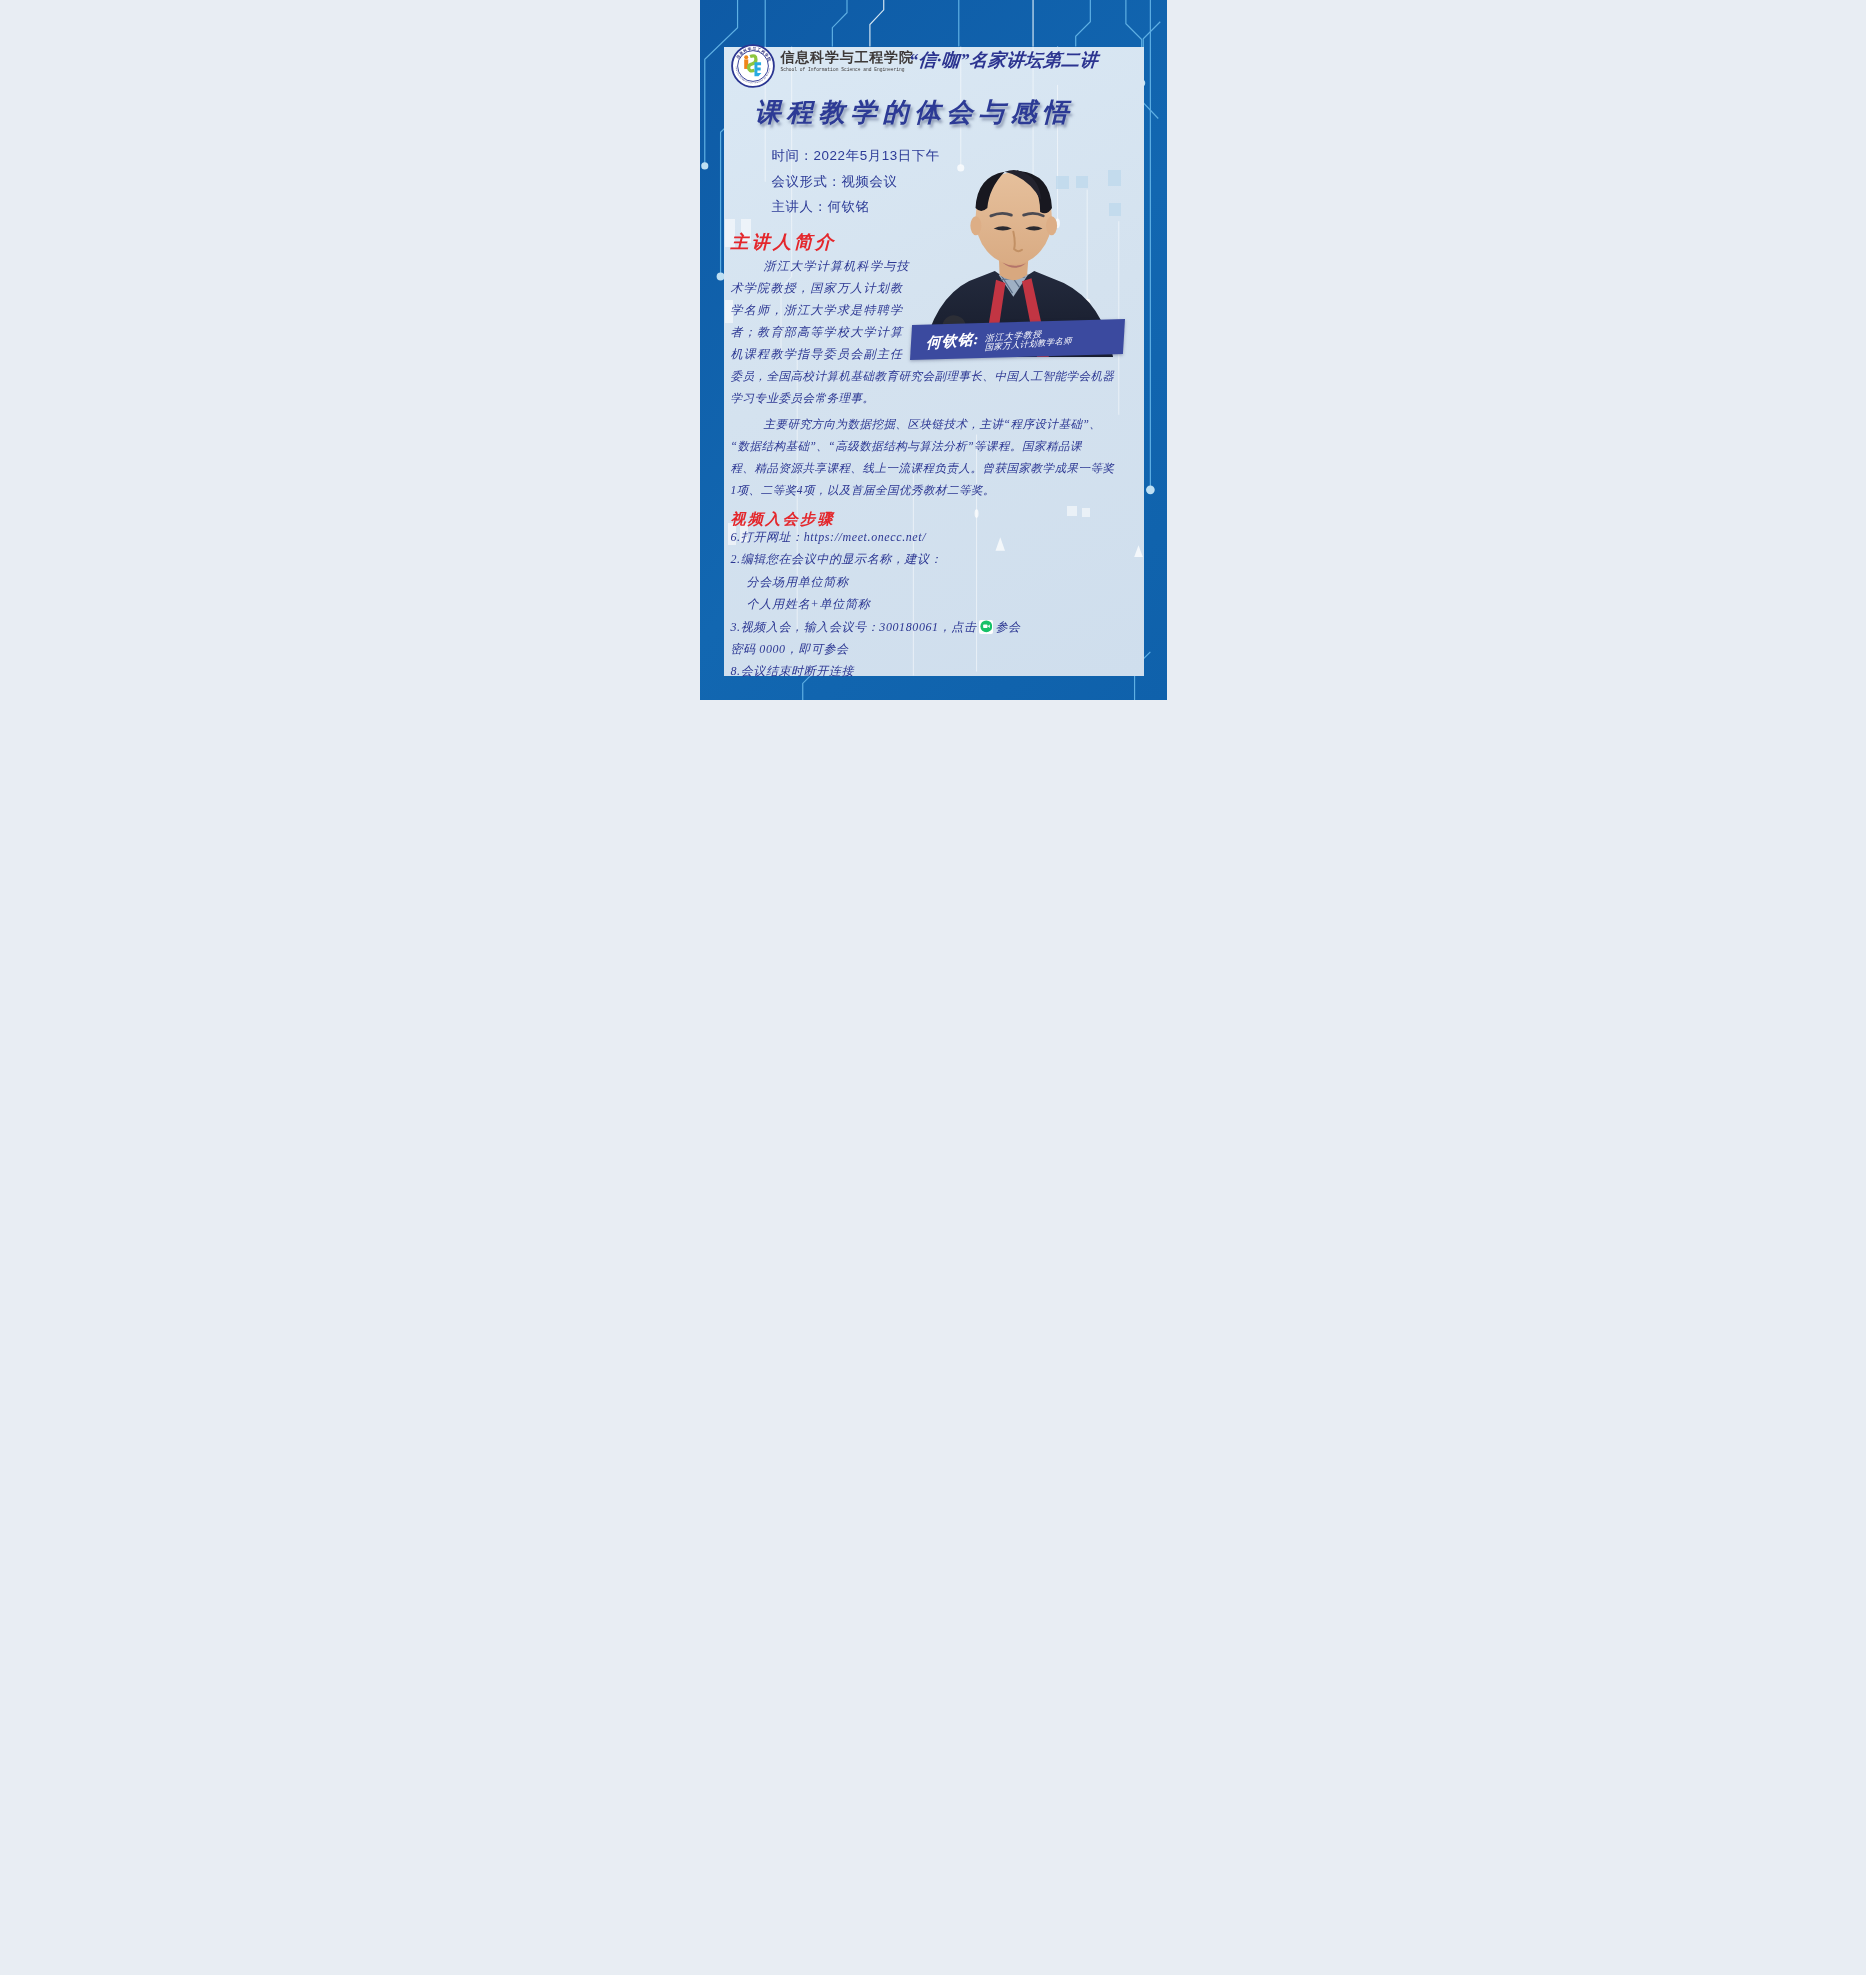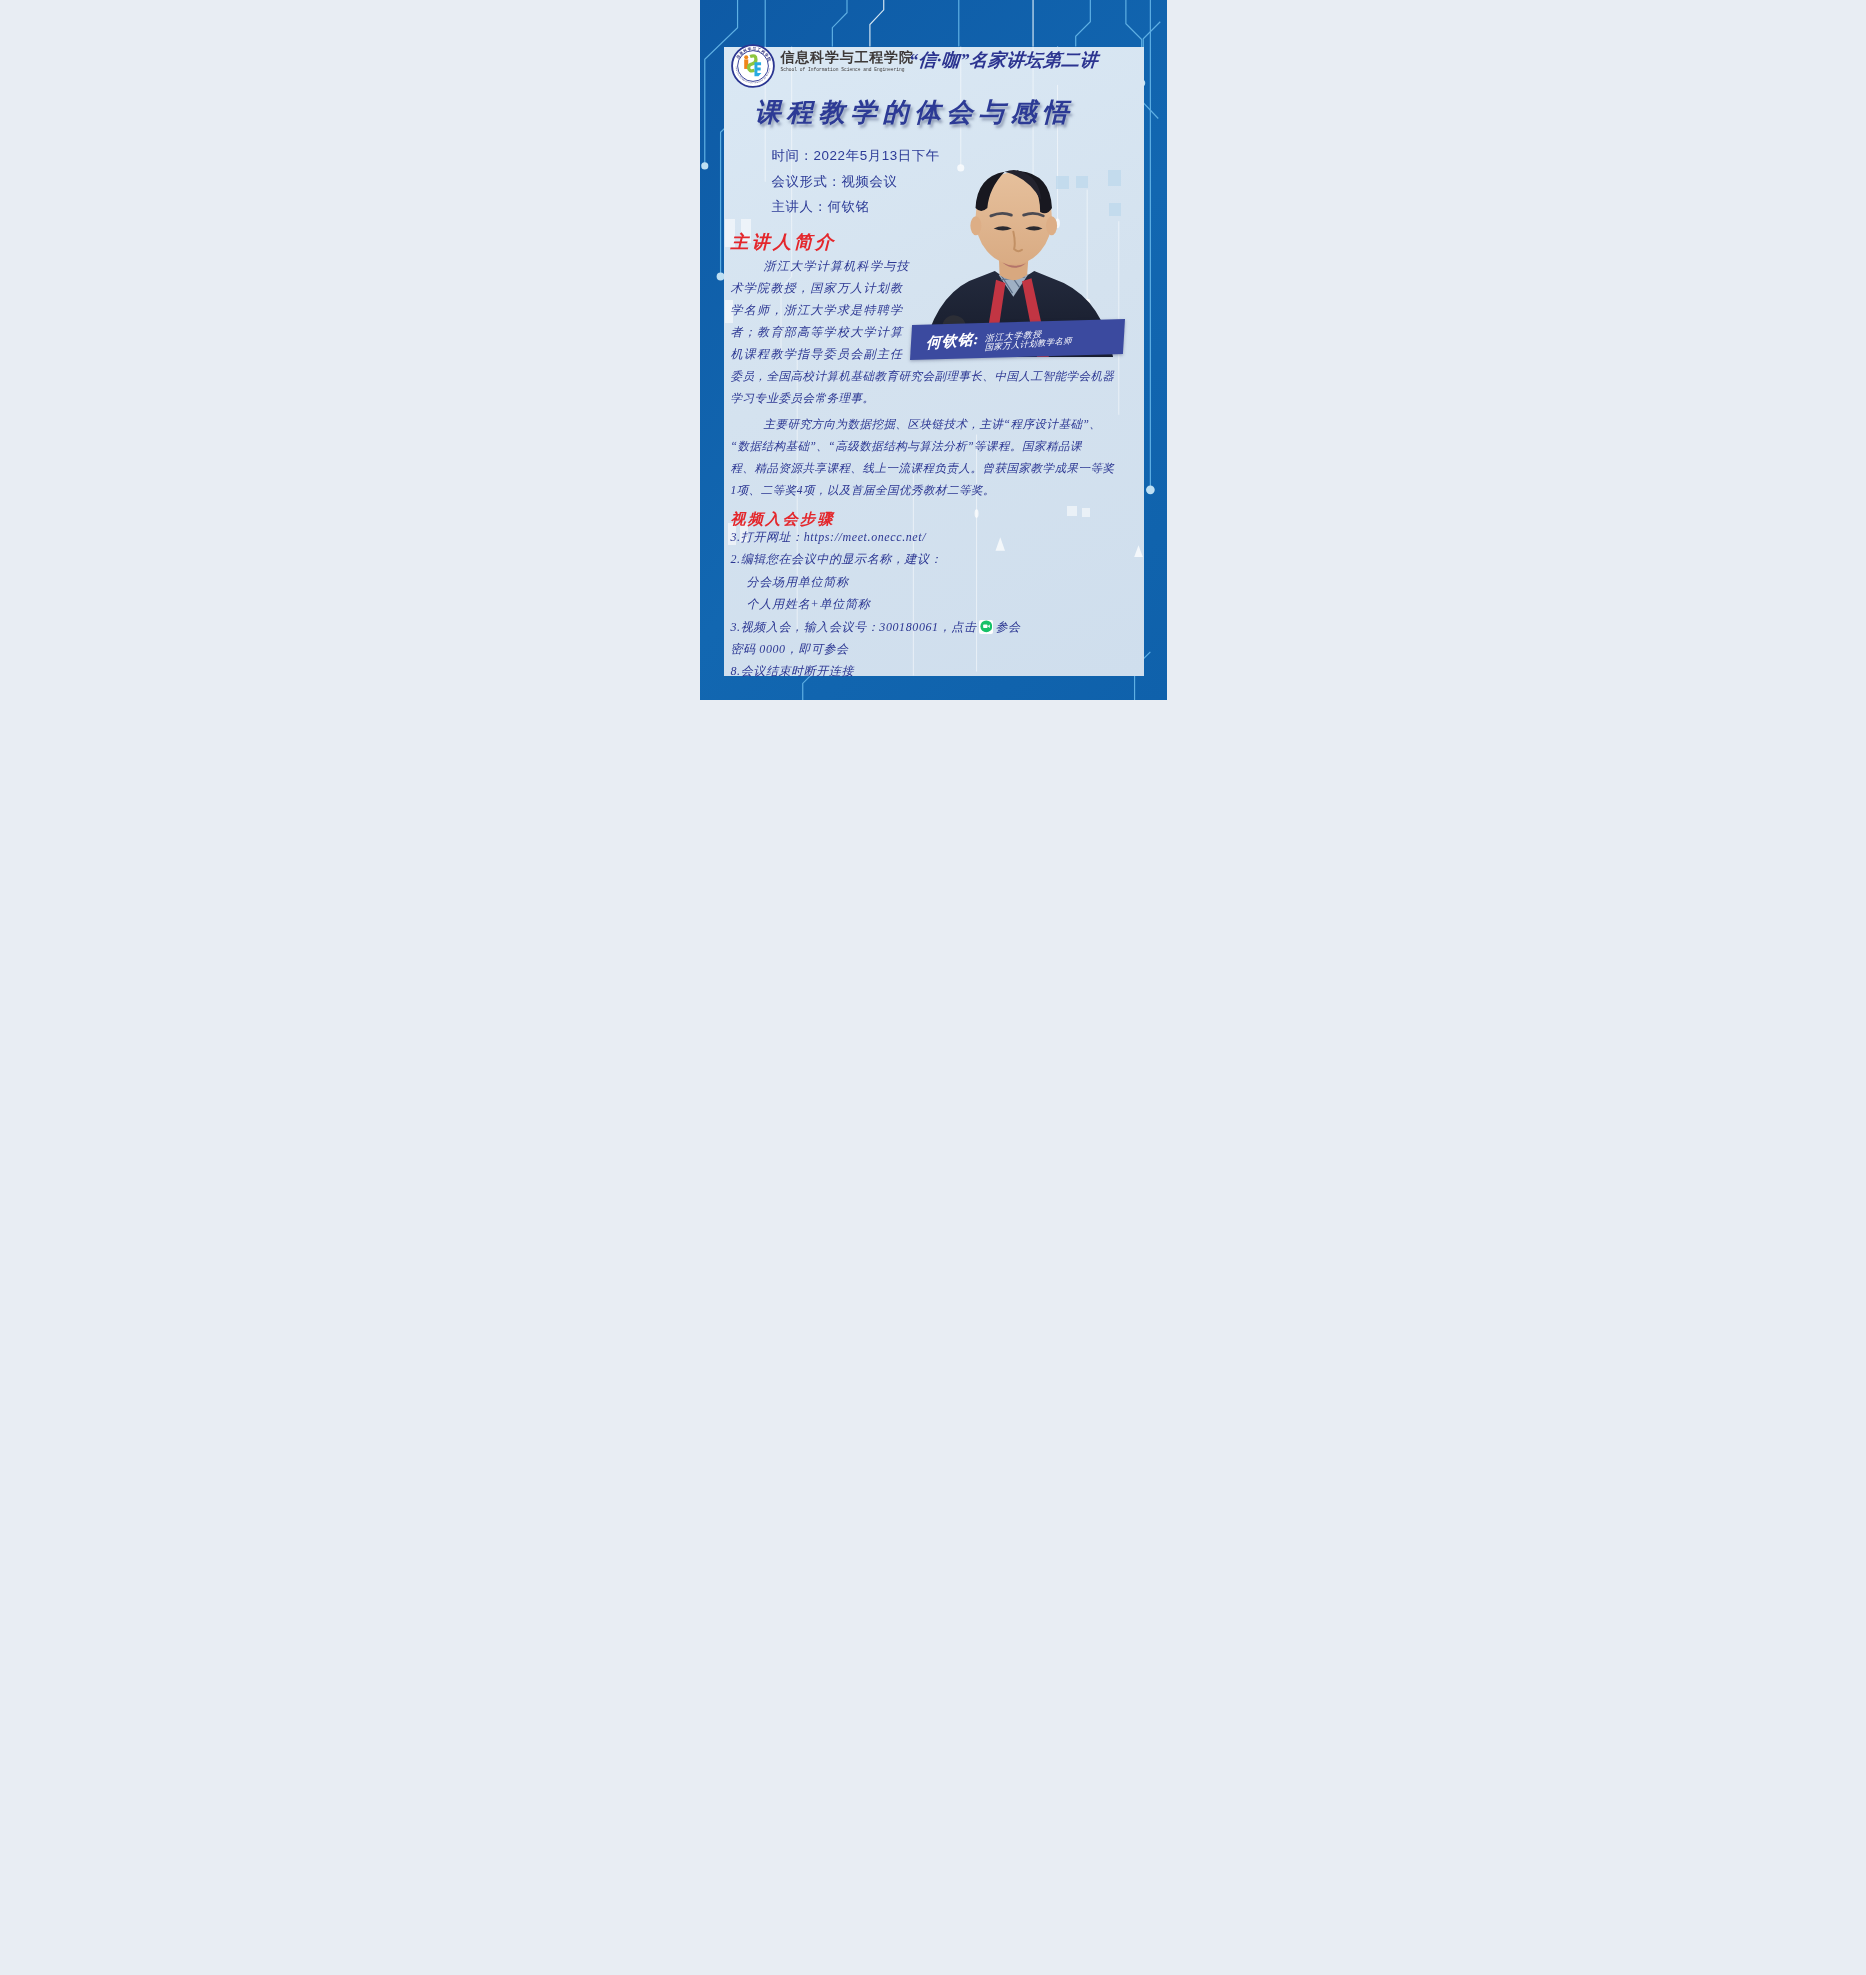--- a/index.html
+++ b/index.html
@@ -217,21 +217,21 @@
   <div class="body-line bio-col" style="top:324px">者；教育部高等学校大学计算</div>
   <div class="body-line bio-col" style="top:346px">机课程教学指导委员会副主任</div>
   <div class="body-line bio-full" style="top:369px">委员，全国高校计算机基础教育研究会副理事长、中国人工智能学会机器</div>
   <div class="body-line bio-full" style="top:391px">学习专业委员会常务理事。</div>
   <div class="body-line bio-full indent" style="top:417px">主要研究方向为数据挖掘、区块链技术，主讲“程序设计基础”、</div>
   <div class="body-line bio-full" style="top:439px">“数据结构基础”、“高级数据结构与算法分析”等课程。国家精品课</div>
   <div class="body-line bio-full" style="top:461px">程、精品资源共享课程、线上一流课程负责人。曾获国家教学成果一等奖</div>
   <div class="body-line bio-full" style="top:483px">1项、二等奖4项，以及首届全国优秀教材二等奖。</div>
 
   <div class="red-h h-join">视频入会步骤</div>
-  <div class="body-line step" style="top:529px">3.打开网址：https://meet.onecc.net/</div>
+  <div class="body-line step" style="top:529px">6.打开网址：https://meet.onecc.net/</div>
   <div class="body-line step" style="top:551px">2.编辑您在会议中的显示名称，建议：</div>
   <div class="body-line substep" style="top:574px">分会场用单位简称</div>
   <div class="body-line substep" style="top:596px">个人用姓名+单位简称</div>
   <div class="body-line step" style="top:619px">
     <span>3.视频入会，输入会议号：300180061，点击</span><span class="cam-tile"><svg width="12.6" height="12.6" viewBox="0 0 32 32">
           <circle cx="16" cy="16" r="15" fill="#17c168"></circle>
           <rect x="8" y="11.5" width="11" height="9" rx="2" fill="#ffffff"></rect>
           <path d="M19.5 16 L25 11.5 V20.5 Z" fill="#ffffff"></path>
         </svg></span><span>参会</span>
   </div>

